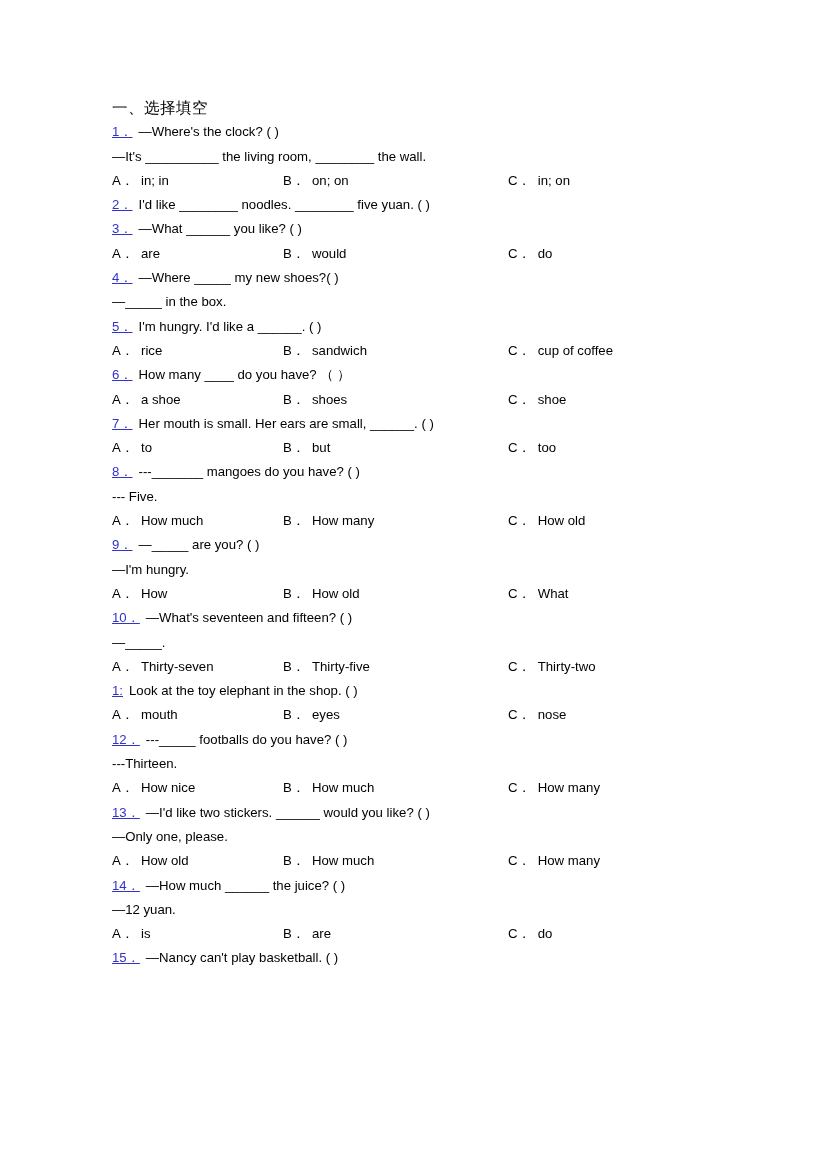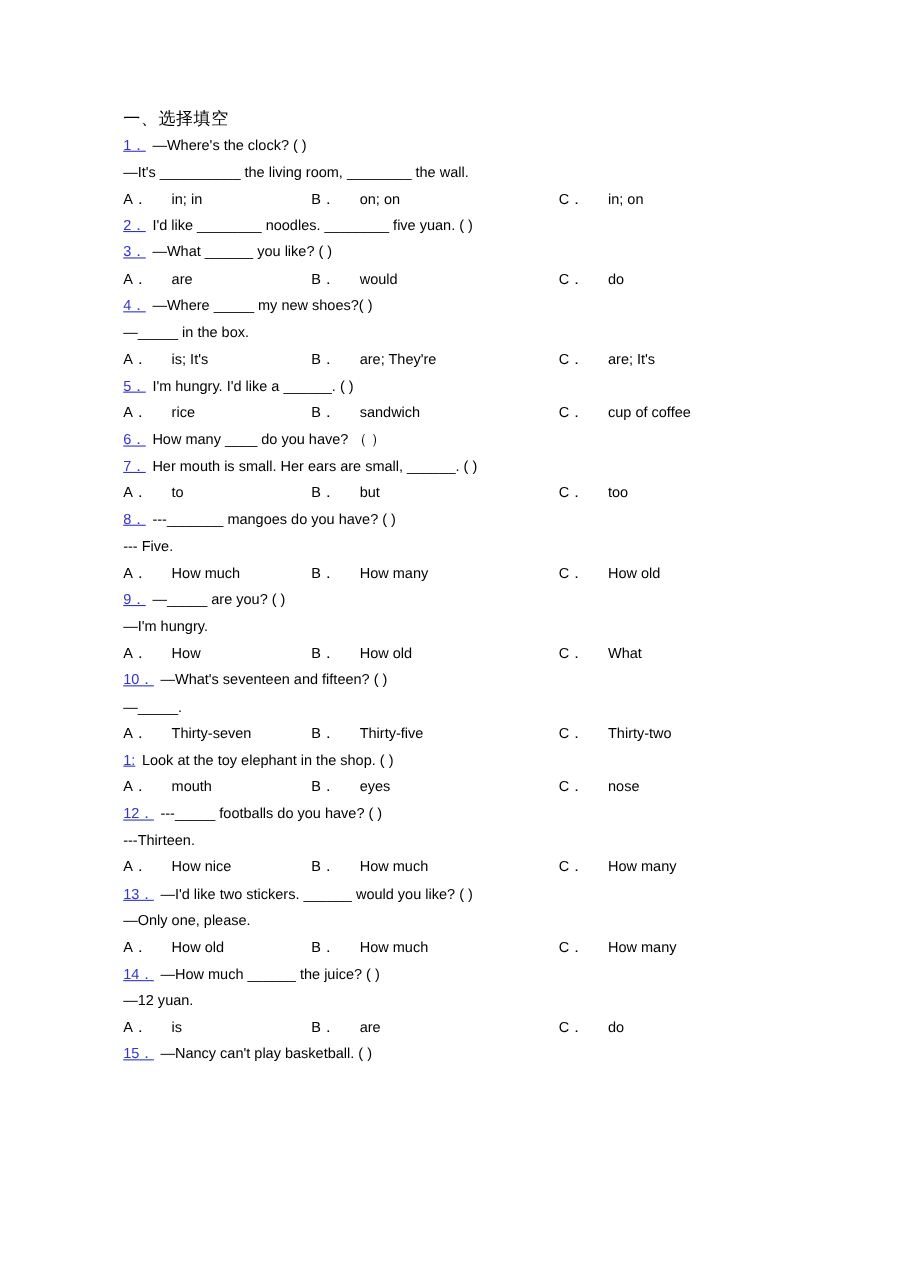--- a/index.html
+++ b/index.html
@@ -69,21 +69,21 @@
     top: 0;
     white-space: nowrap;
   }
   .opt-a { left: 0px; }
   .opt-b { left: 171px; text-align: right; }
   .opt-c { left: 396px; }
   .opt-letter {
     display: inline-block;
   }
   .opt-text {
-    margin-left: 22px;
+    margin-left: 7px;
   }
 </style>
 </head>
 <body>
 
 <div class="page">
   <div class="content">
 
     <div class="section-heading">一、选择填空</div>
 
@@ -97,32 +97,32 @@
         </div>
         <div class="line"><span class="qnum">2．</span><span class="qtext">I'd like ________ noodles. ________ five yuan. ( )</span></div>
         <div class="line"><span class="qnum">3．</span><span class="qtext">—What ______ you like? ( )</span></div>
         <div class="opt-row">
           <div class="opt opt-a"><span class="opt-letter">A．</span><span class="opt-text">are</span></div>
           <div class="opt opt-b"><span class="opt-letter">B．</span><span class="opt-text">would</span></div>
           <div class="opt opt-c"><span class="opt-letter">C．</span><span class="opt-text">do</span></div>
         </div>
         <div class="line"><span class="qnum">4．</span><span class="qtext">—Where _____ my new shoes?( )</span></div>
         <div class="line"><span>—_____ in the box.</span></div>
-        <div class="opt-row">
-          <div class="opt opt-a"><span class="opt-letter">A．</span><span class="opt-text">is; It's</span></div>
-          <div class="opt opt-b"><span class="opt-letter">B．</span><span class="opt-text">are; They're</span></div>
-          <div class="opt opt-c"><span class="opt-letter">C．</span><span class="opt-text">are; It's</span></div>
-        </div>
         <div class="line"><span class="qnum">5．</span><span class="qtext">I'm hungry. I'd like a ______. ( )</span></div>
         <div class="opt-row">
           <div class="opt opt-a"><span class="opt-letter">A．</span><span class="opt-text">rice</span></div>
           <div class="opt opt-b"><span class="opt-letter">B．</span><span class="opt-text">sandwich</span></div>
           <div class="opt opt-c"><span class="opt-letter">C．</span><span class="opt-text">cup of coffee</span></div>
         </div>
         <div class="line"><span class="qnum">6．</span><span class="qtext">How many ____ do you have? （ ）</span></div>
+        <div class="opt-row">
+          <div class="opt opt-a"><span class="opt-letter">A．</span><span class="opt-text">a shoe</span></div>
+          <div class="opt opt-b"><span class="opt-letter">B．</span><span class="opt-text">shoes</span></div>
+          <div class="opt opt-c"><span class="opt-letter">C．</span><span class="opt-text">shoe</span></div>
+        </div>
         <div class="line"><span class="qnum">7．</span><span class="qtext">Her mouth is small. Her ears are small, ______. ( )</span></div>
         <div class="opt-row">
           <div class="opt opt-a"><span class="opt-letter">A．</span><span class="opt-text">to</span></div>
           <div class="opt opt-b"><span class="opt-letter">B．</span><span class="opt-text">but</span></div>
           <div class="opt opt-c"><span class="opt-letter">C．</span><span class="opt-text">too</span></div>
         </div>
         <div class="line"><span class="qnum">8．</span><span class="qtext">---_______ mangoes do you have? ( )</span></div>
         <div class="line"><span>--- Five.</span></div>
         <div class="opt-row">
           <div class="opt opt-a"><span class="opt-letter">A．</span><span class="opt-text">How much</span></div>

